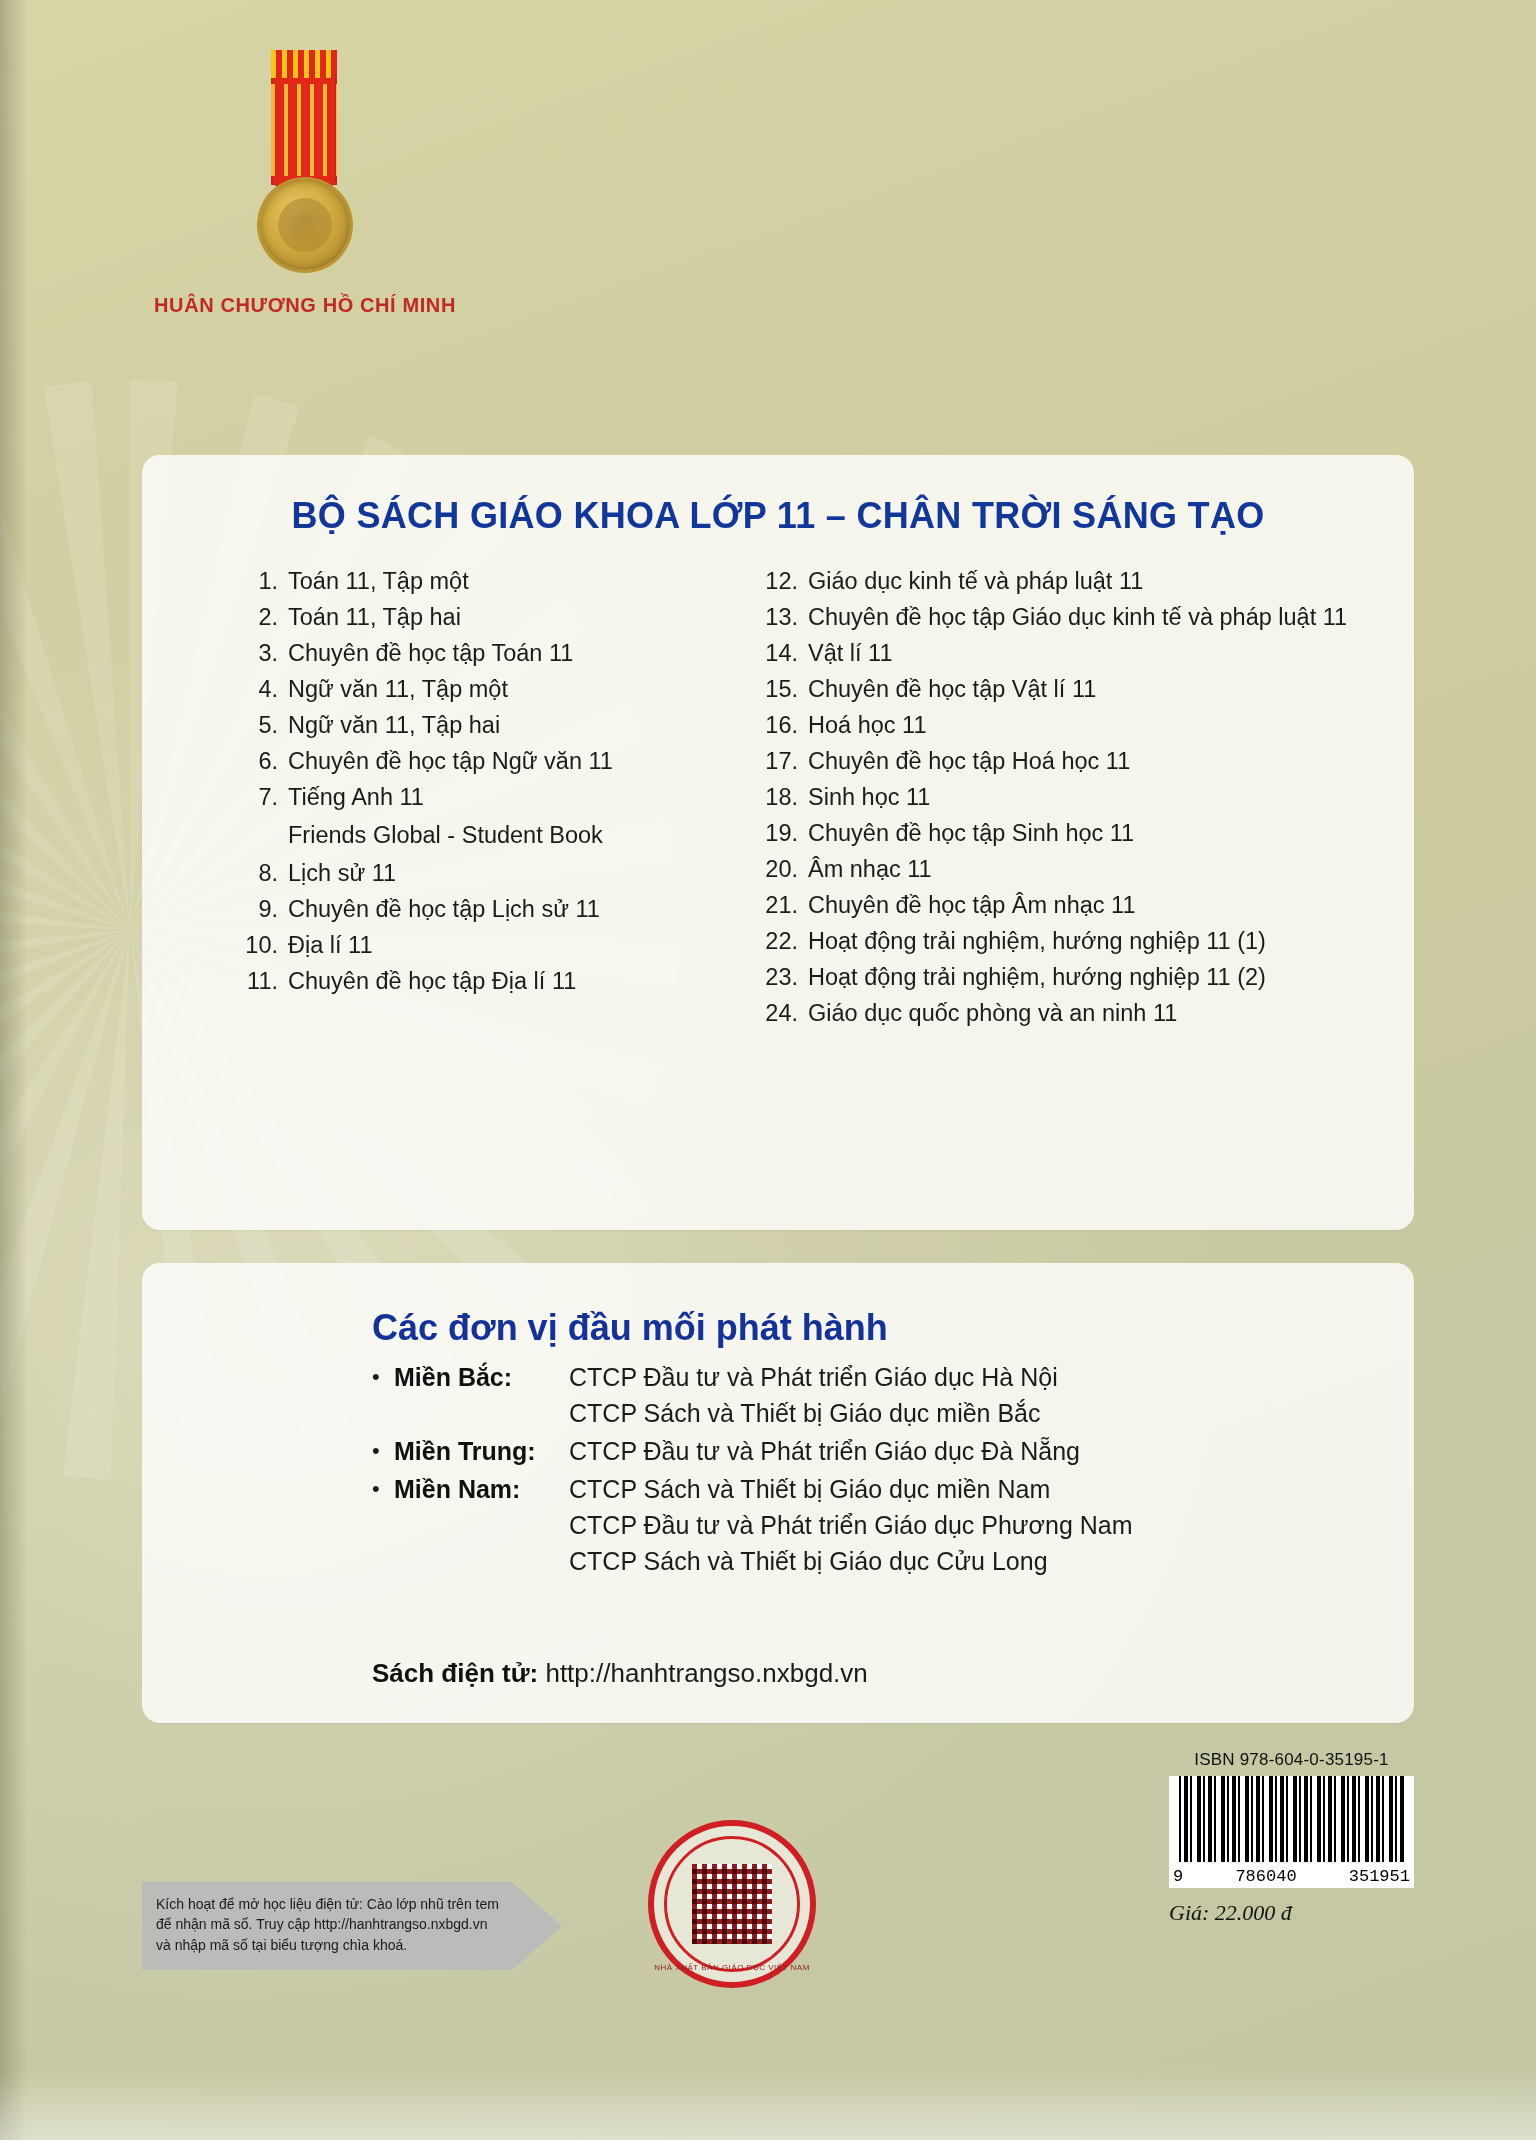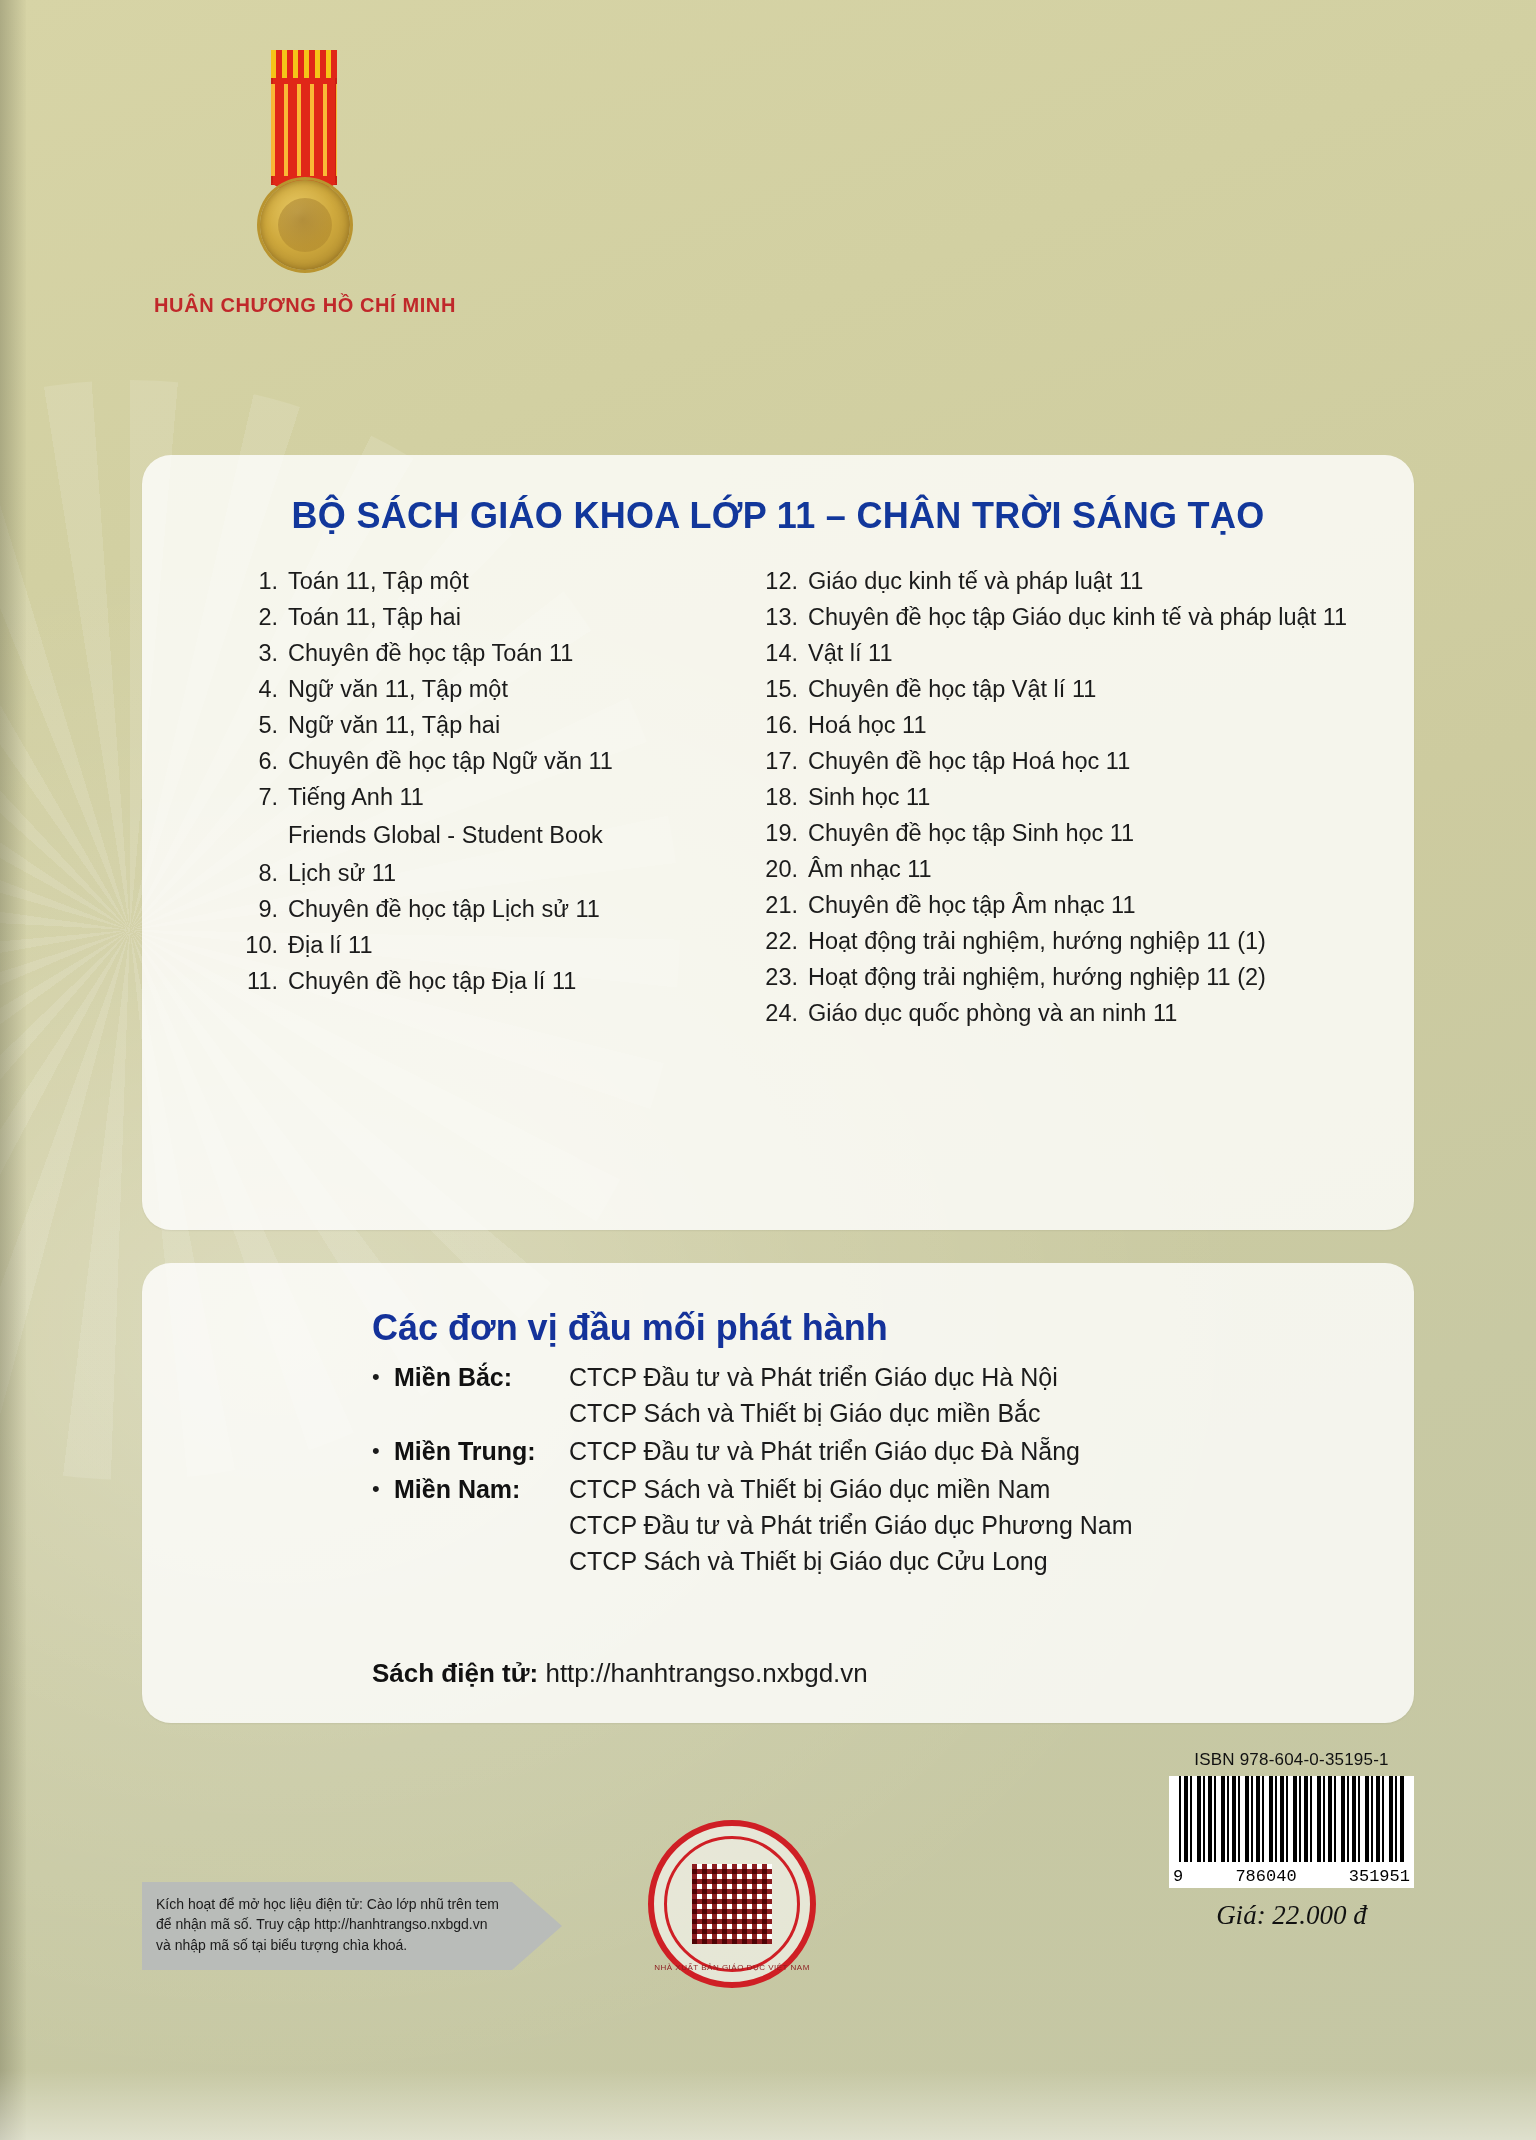--- a/index.html
+++ b/index.html
@@ -122,21 +122,21 @@
     font-weight: bold;
     letter-spacing: 0.6px;
     color: #c0282a;
     font-family: "Liberation Sans", sans-serif;
   }
 
   
   .panel {
     position: absolute;
     background: rgba(255,255,255,0.80);
-    border-radius: 29px;
+    border-radius: 18px;
     box-shadow: 0 1px 2px rgba(0,0,0,0.06);
   }
   .panel-books {
     left: 142px;
     top: 455px;
     width: 1272px;
     height: 775px;
   }
   .panel-dist {
     left: 142px;
@@ -355,24 +355,23 @@
     padding: 0 4px;
     font-family: "Liberation Mono", monospace;
     font-size: 17px;
     color: #000;
   }
   .price {
     position: absolute;
     right: 122px;
     top: 1900px;
     width: 245px;
-    text-align: center;
     font-family: "Liberation Serif", serif;
     font-style: italic;
-    font-size: 27px;
+    font-size: 22px;
     color: #111;
   }
 </style>
 </head>
 <body>
 
 <div class="page">
   <div class="rays"></div>
   <div class="edge-left"></div>
   <div class="edge-bottom"></div>

